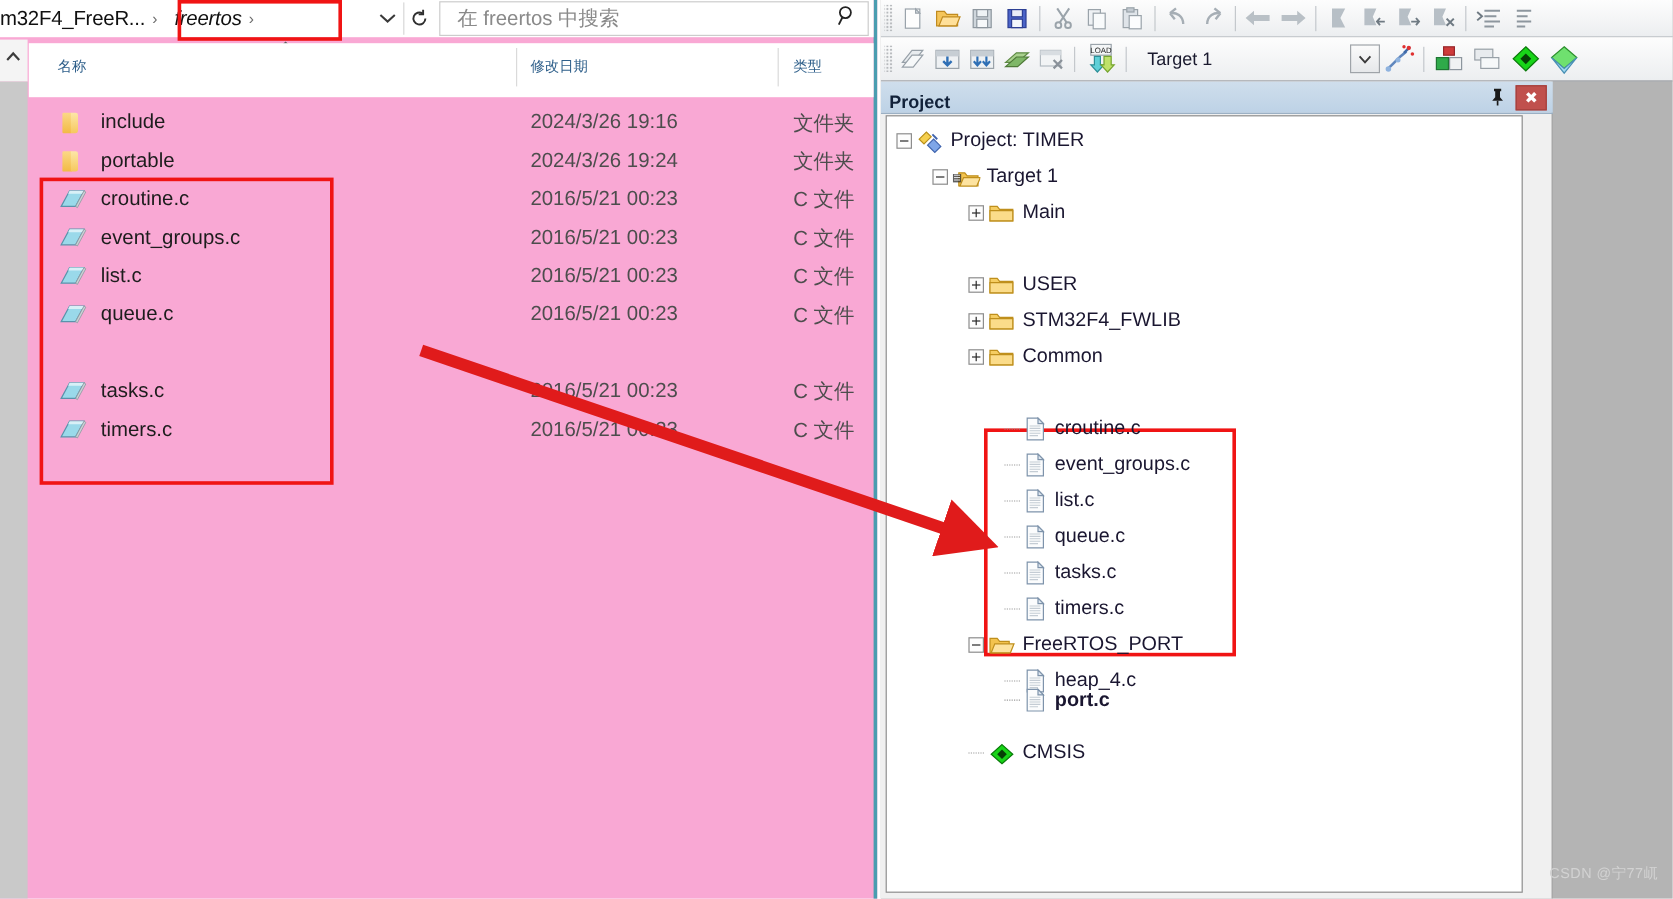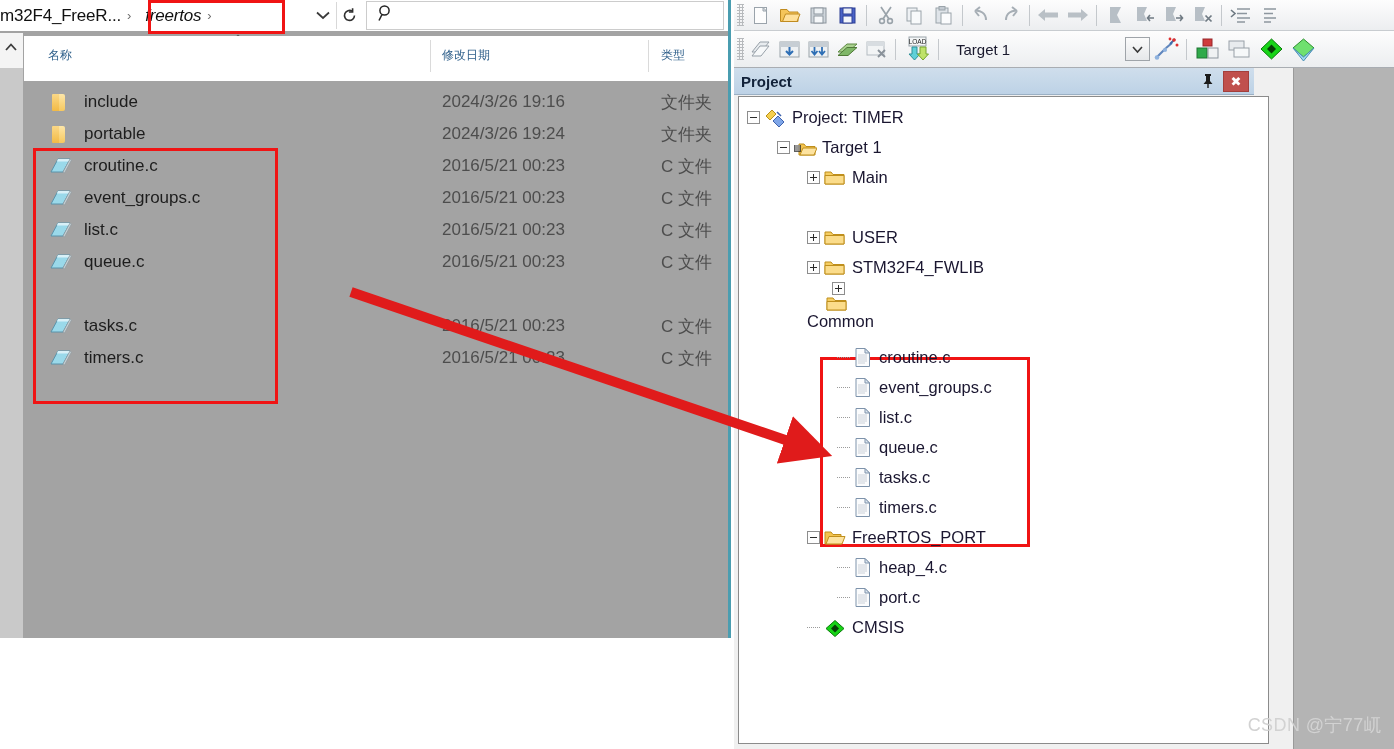--- a/index.html
+++ b/index.html
@@ -7,22 +7,22 @@
     width: 1394px; height: 749px;
     overflow: hidden;
     background: #ffffff;
     font-family: "Liberation Sans", "DejaVu Sans", sans-serif;
   }
   #root { position: relative; width: 1394px; height: 749px; }
 
   
   #explorer {
     position: absolute; left: 0; top: 0;
-    width: 731px; height: 638px;
-    background: #a3a3a3;
+    width: 731px; height: 749px;
+    background: #f9a8d4;
     border-right: 3px solid #4a9db0;
     overflow: hidden;
     padding-left: 24px;
   }
   
   .addr-row {
     position: absolute; left: 0; top: 0; width: 731px; height: 31px;
     background: #ffffff;
   }
   .crumb-wrap {
@@ -163,24 +163,24 @@
     font-size: 11px; color: #333;
   }
 
   
   .proj-panel {
     position: absolute; left: 0; top: 68px; width: 560px; height: 681px;
     background: #f0f0f0;
     border-right: 1px solid #9a9a9a;
   }
   .proj-title {
-    position: absolute; left: 0; top: 0; width: 520px; height: 27px;
+    position: absolute; left: 0; top: 0; width: 560px; height: 27px;
     background: linear-gradient(180deg,#cfdeec,#bdd2e6);
     border-bottom: 1px solid #9bb0c4;
-    display: flex; align-items: center;
+    display: flex; align-items: flex-end;
   }
   .proj-title-text {
     margin-left: 7px; font-size: 15px; color: #12223a; font-weight: 600;
   }
   .proj-pin {
     position: absolute; right: 37px; top: 4px; width: 18px; height: 18px;
     display: flex; align-items: center; justify-content: center;
     font-size: 14px; color: #1a1a1a;
   }
   .proj-close {
@@ -223,21 +223,21 @@
   }
 
   
   #arrow-layer {
     position: absolute; left: 0; top: 0; width: 1394px; height: 749px;
     pointer-events: none;
   }
   
   .watermark {
     position: absolute; right: 12px; bottom: 12px;
-    font-size: 18px; color: #d2d2d2;
+    font-size: 12px; color: #d2d2d2;
     letter-spacing: 0.4px;
   }
 </style>
 </head>
 <body>
 
 <div id="root">
 
   <div id="explorer">
 
@@ -254,20 +254,21 @@
             <path d="M2 2.5 L8 8 L14 2.5" stroke="#3a3a3a" stroke-width="1.7" fill="none"></path>
           </svg>
       </div>
       <div class="addr-refresh">
         <svg width="17" height="17" viewBox="0 0 17 17">
           <path d="M13.5 8.5 A5 5 0 1 1 11.2 4.2" stroke="#2f2f2f" stroke-width="1.6" fill="none"></path>
           <path d="M11.6 1.2 L11.6 5.0 L7.9 5.0" stroke="#2f2f2f" stroke-width="1.6" fill="none"></path>
         </svg>
       </div>
       <div class="search-box">
+        <div class="search-ph">在 freertos 中搜索</div>
         <div class="search-ico">
           <svg width="17" height="18" viewBox="0 0 17 18">
             <circle cx="7.5" cy="6.5" r="4.6" stroke="#232323" stroke-width="1.5" fill="none"></circle>
             <line x1="5" y1="10.5" x2="2" y2="16.5" stroke="#232323" stroke-width="1.6"></line>
           </svg>
         </div>
       </div>
       <div class="addr-updown">
         <svg width="20" height="11" viewBox="0 0 20 11">
             <path d="M4 8 L10 2.5 L16 8" stroke="#5a5a5a" stroke-width="1.5" fill="none"></path>
@@ -672,21 +673,21 @@
             <span class="tlabel">USER</span>
           </div>
           <div class="tnode" style="top: 155px; left: 68px;">
             <span class="texp plus"></span>
             <span class="ico-tfolder"><svg width="22" height="18" viewBox="0 0 22 18">
                 <path d="M1 3 H7 L9 5.5 H20 V15 H1 Z" fill="#f5cd62" stroke="#bf8f1c"></path>
                 <path d="M1 6.5 H20 V15 H1 Z" fill="#fbdc8a" stroke="#bf8f1c"></path>
               </svg></span>
             <span class="tlabel">STM32F4_FWLIB</span>
           </div>
-          <div class="tnode" style="top: 185px; left: 68px; flex-direction: column;">
+          <div class="tnode" style="top: 185px; left: 68px;">
             <span class="texp plus"></span>
             <span class="ico-tfolder"><svg width="22" height="18" viewBox="0 0 22 18">
                 <path d="M1 3 H7 L9 5.5 H20 V15 H1 Z" fill="#f5cd62" stroke="#bf8f1c"></path>
                 <path d="M1 6.5 H20 V15 H1 Z" fill="#fbdc8a" stroke="#bf8f1c"></path>
               </svg></span>
             <span class="tlabel">Common</span>
           </div>
           <div class="tnode" style="top: 245px; left: 98px;">
             <span class="tdots"></span>
             <span class="ico-tfile"><svg width="18" height="21" viewBox="0 0 18 21">
@@ -751,21 +752,21 @@
           </div>
           <div class="tnode" style="top: 455px; left: 98px;">
             <span class="tdots"></span>
             <span class="ico-tfile"><svg width="18" height="21" viewBox="0 0 18 21">
                 <path d="M2 1.5 H11 L15.5 6 V19.5 H2 Z" fill="#fbfcfd" stroke="#7e93ab"></path>
                 <path d="M11 1.5 L15.5 6 H11 Z" fill="#dde6ef" stroke="#7e93ab"></path>
                 <path d="M4 8 H13 M4 10 H13 M4 12 H13 M4 14 H13 M4 16 H11" stroke="#c4ccd4" stroke-width="0.9"></path>
               </svg></span>
             <span class="tlabel">heap_4.c</span>
           </div>
-          <div class="tnode" style="top: 485px; left: 98px;">
+          <div class="tnode" style="top: 471px; left: 98px; font-weight: bold;">
             <span class="tdots"></span>
             <span class="ico-tfile"><svg width="18" height="21" viewBox="0 0 18 21">
                 <path d="M2 1.5 H11 L15.5 6 V19.5 H2 Z" fill="#fbfcfd" stroke="#7e93ab"></path>
                 <path d="M11 1.5 L15.5 6 H11 Z" fill="#dde6ef" stroke="#7e93ab"></path>
                 <path d="M4 8 H13 M4 10 H13 M4 12 H13 M4 14 H13 M4 16 H11" stroke="#c4ccd4" stroke-width="0.9"></path>
               </svg></span>
             <span class="tlabel">port.c</span>
           </div>
           <div class="tnode" style="top: 515px; left: 68px;">
             <span class="tdots"></span>

